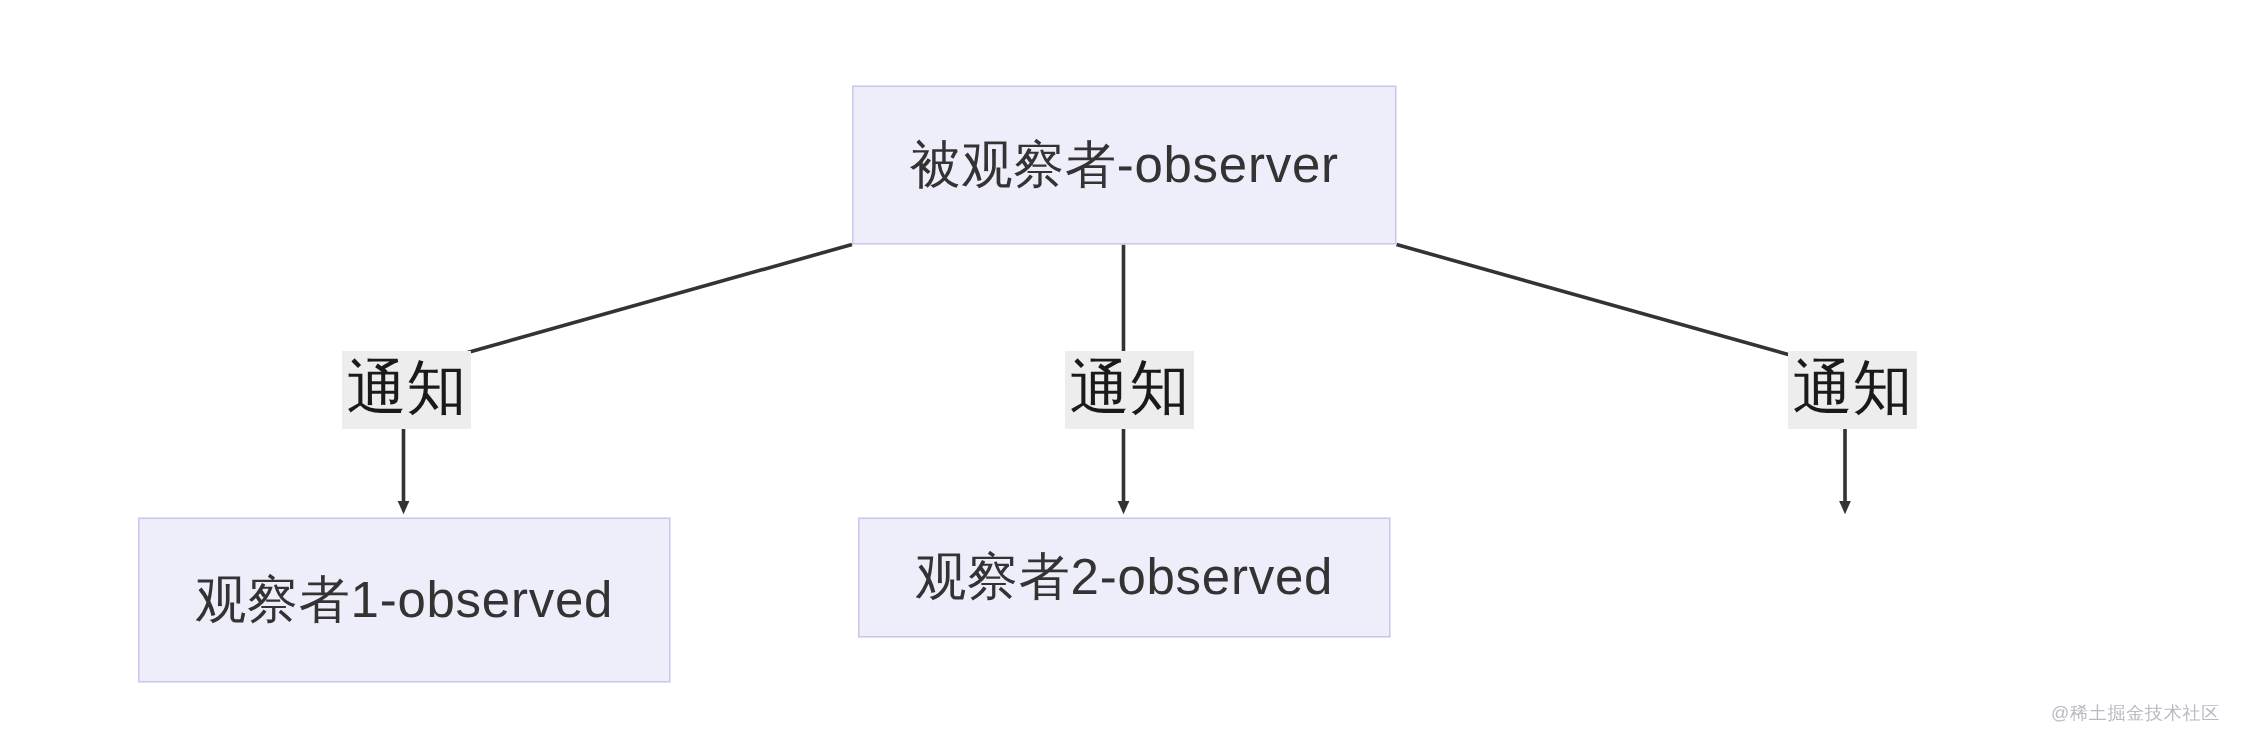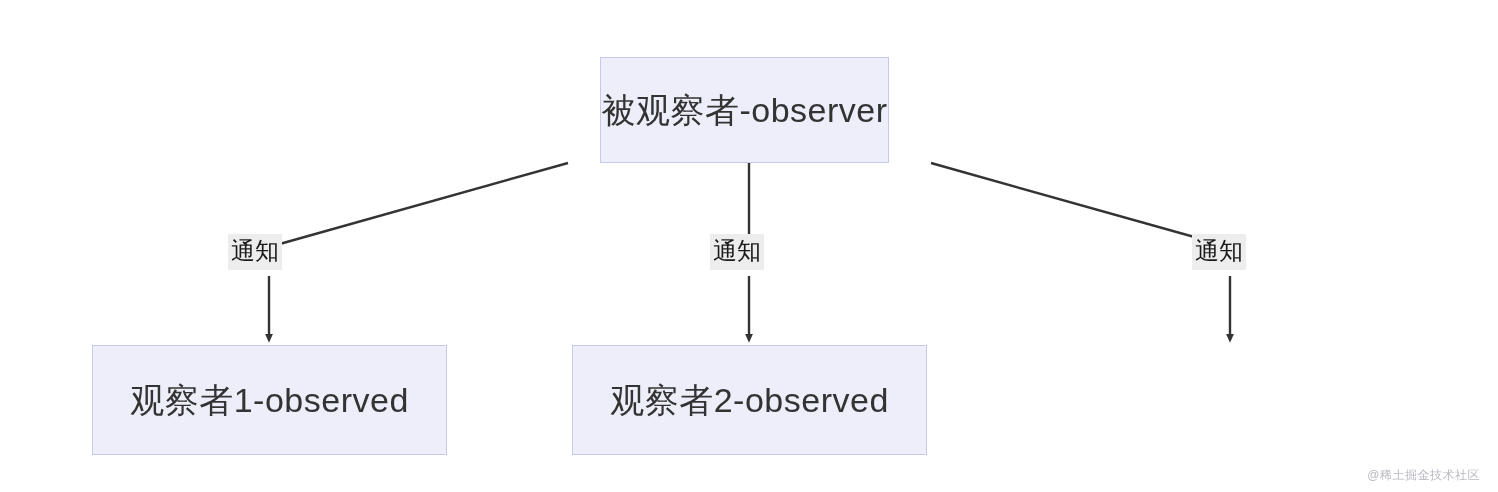--- a/index.html
+++ b/index.html
@@ -20,30 +20,30 @@
     display:flex;align-items:center;justify-content:center;
   }
   .node-label{
     font-size:34px;
     color:#333333;
     letter-spacing:0.5px;
     white-space:nowrap;
     line-height:1;
   }
 
-  #node-root{left:600px;top:57px;width:289px;height:106px;}
+  #node-root{left:568px;top:57px;width:363px;height:106px;}
   #node-obs1{left:92px;top:345px;width:355px;height:110px;align-items:center;}
-  #node-obs2{left:572px;top:345px;width:355px;height:110px;}
+  #node-obs2{left:572px;top:345px;width:355px;height:80px;}
   #node-obs3{left:1056px;top:345px;width:355px;height:110px;}
 
   .edge-label{
     position:absolute;
     background:#ededed;
     color:#1a1a1a;
-    font-size:24px;
+    font-size:40px;
     line-height:1;
     padding:5px 3px 7px 3px;
     white-space:nowrap;
   }
   #edge-label-1{left:228px;top:234px;}
   #edge-label-2{left:710px;top:234px;}
   #edge-label-3{left:1192px;top:234px;}
 
   #watermark{
     position:absolute;

